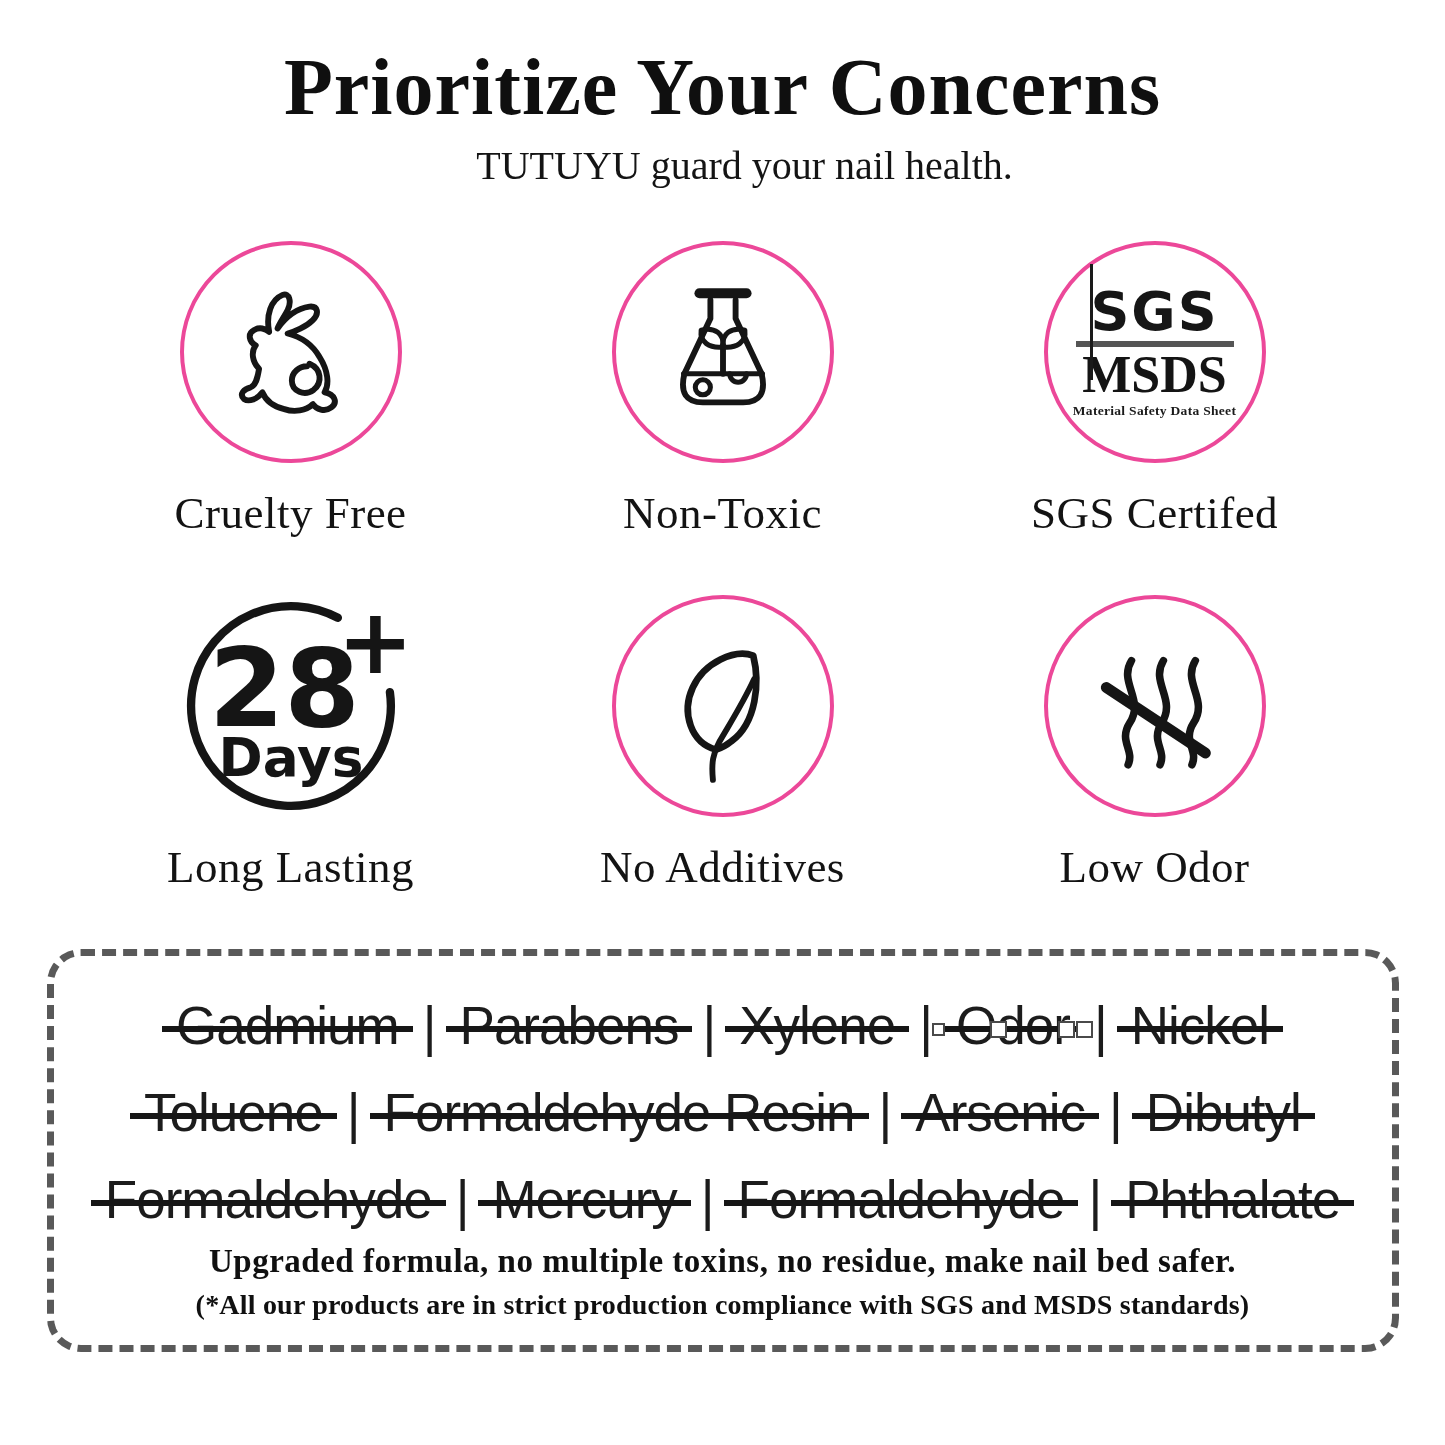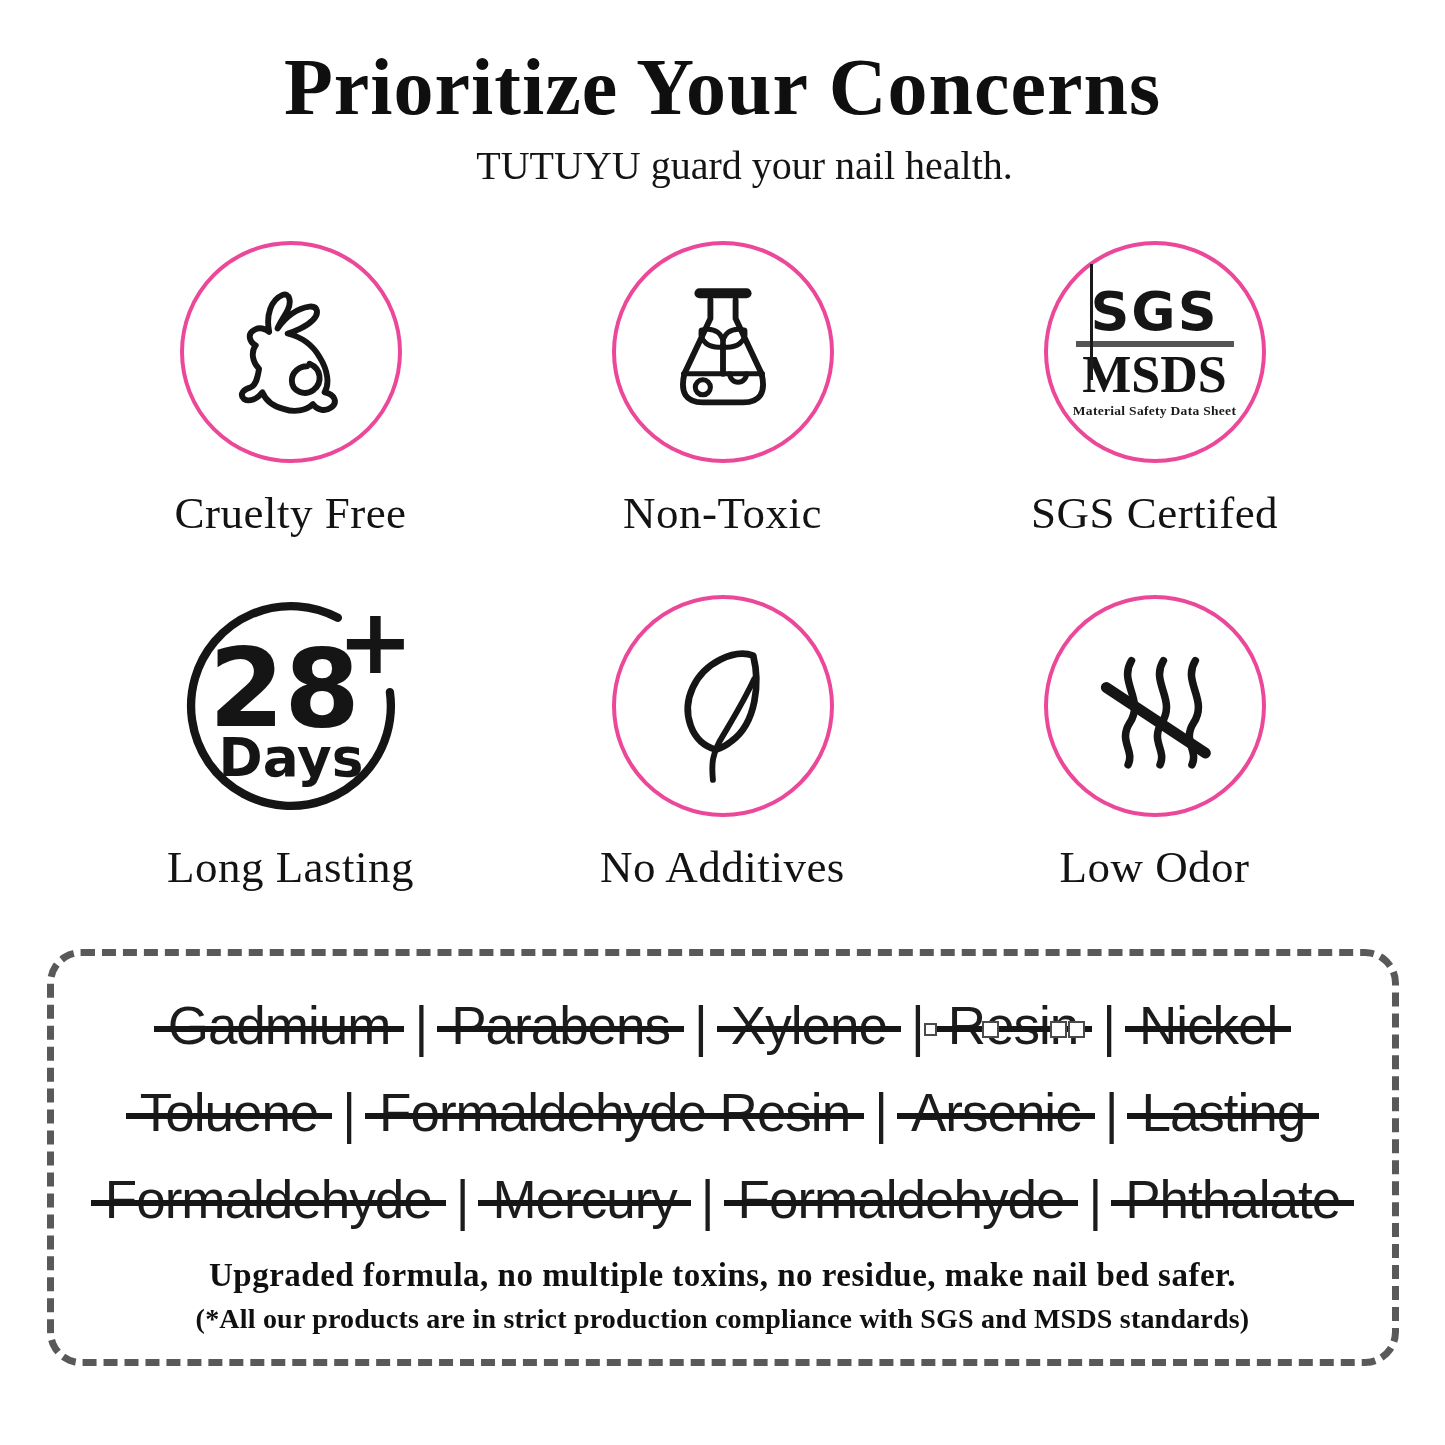--- a/index.html
+++ b/index.html
@@ -69,21 +69,21 @@
   .has-handles::after{
     content:"";position:absolute;left:-24px;top:54%;margin-top:-6px;width:9px;height:9px;
     background:#fff;border:2px solid #4a4a4a;
     box-shadow:60px 0 0 0 #fff,60px 0 0 2px #4a4a4a,
                128px 0 0 0 #fff,128px 0 0 2px #4a4a4a,
                146px 0 0 0 #fff,146px 0 0 2px #4a4a4a;
   }
   .sep{display:inline-block;margin:0 24px;font-weight:300;transform:scaleY(1.05);}
 
   .note-1{
-    margin-top:14px;text-align:center;
+    text-align:center;
     font-size:33px;font-weight:700;letter-spacing:.5px;color:#101010;
   }
   .note-2{
     margin-top:9px;text-align:center;
     font-size:28px;font-weight:700;letter-spacing:.2px;color:#101010;
   }
 </style>
 </head>
 <body>
 
@@ -180,19 +180,19 @@
         <path d="M42 78 L160 156" stroke-width="13"></path>
       </svg>
     </div>
     <div class="feature-label">Low Odor</div>
   </div>
 
 </div>
 
 <div class="banned-box">
   <div>
-      <div class="banned-row"><span class="struck">Gadmium</span><span class="sep">|</span><span class="struck">Parabens</span><span class="sep">|</span><span class="struck">Xylene</span><span class="sep">|</span><span class="struck has-handles">Resin</span><span class="sep">|</span><span class="struck">Nickel</span></div>
-      <div class="banned-row"><span class="struck">Toluene</span><span class="sep">|</span><span class="struck">Formaldehyde Resin</span><span class="sep">|</span><span class="struck">Arsenic</span><span class="sep">|</span><span class="struck">Lasting</span></div>
+      <div class="banned-row"><span class="struck">Gadmium</span><span class="sep">|</span><span class="struck">Parabens</span><span class="sep">|</span><span class="struck">Xylene</span><span class="sep">|</span><span class="struck has-handles">Odor</span><span class="sep">|</span><span class="struck">Nickel</span></div>
+      <div class="banned-row"><span class="struck">Toluene</span><span class="sep">|</span><span class="struck">Formaldehyde Resin</span><span class="sep">|</span><span class="struck">Arsenic</span><span class="sep">|</span><span class="struck">Dibutyl</span></div>
       <div class="banned-row"><span class="struck">Formaldehyde</span><span class="sep">|</span><span class="struck">Mercury</span><span class="sep">|</span><span class="struck">Formaldehyde</span><span class="sep">|</span><span class="struck">Phthalate</span></div>
     </div>
   <div class="note-1">Upgraded formula, no multiple toxins, no residue, make nail bed safer.</div>
   <div class="note-2">(*All our products are in strict production compliance with SGS and MSDS standards)</div>
 </div>
 
 </body></html>

